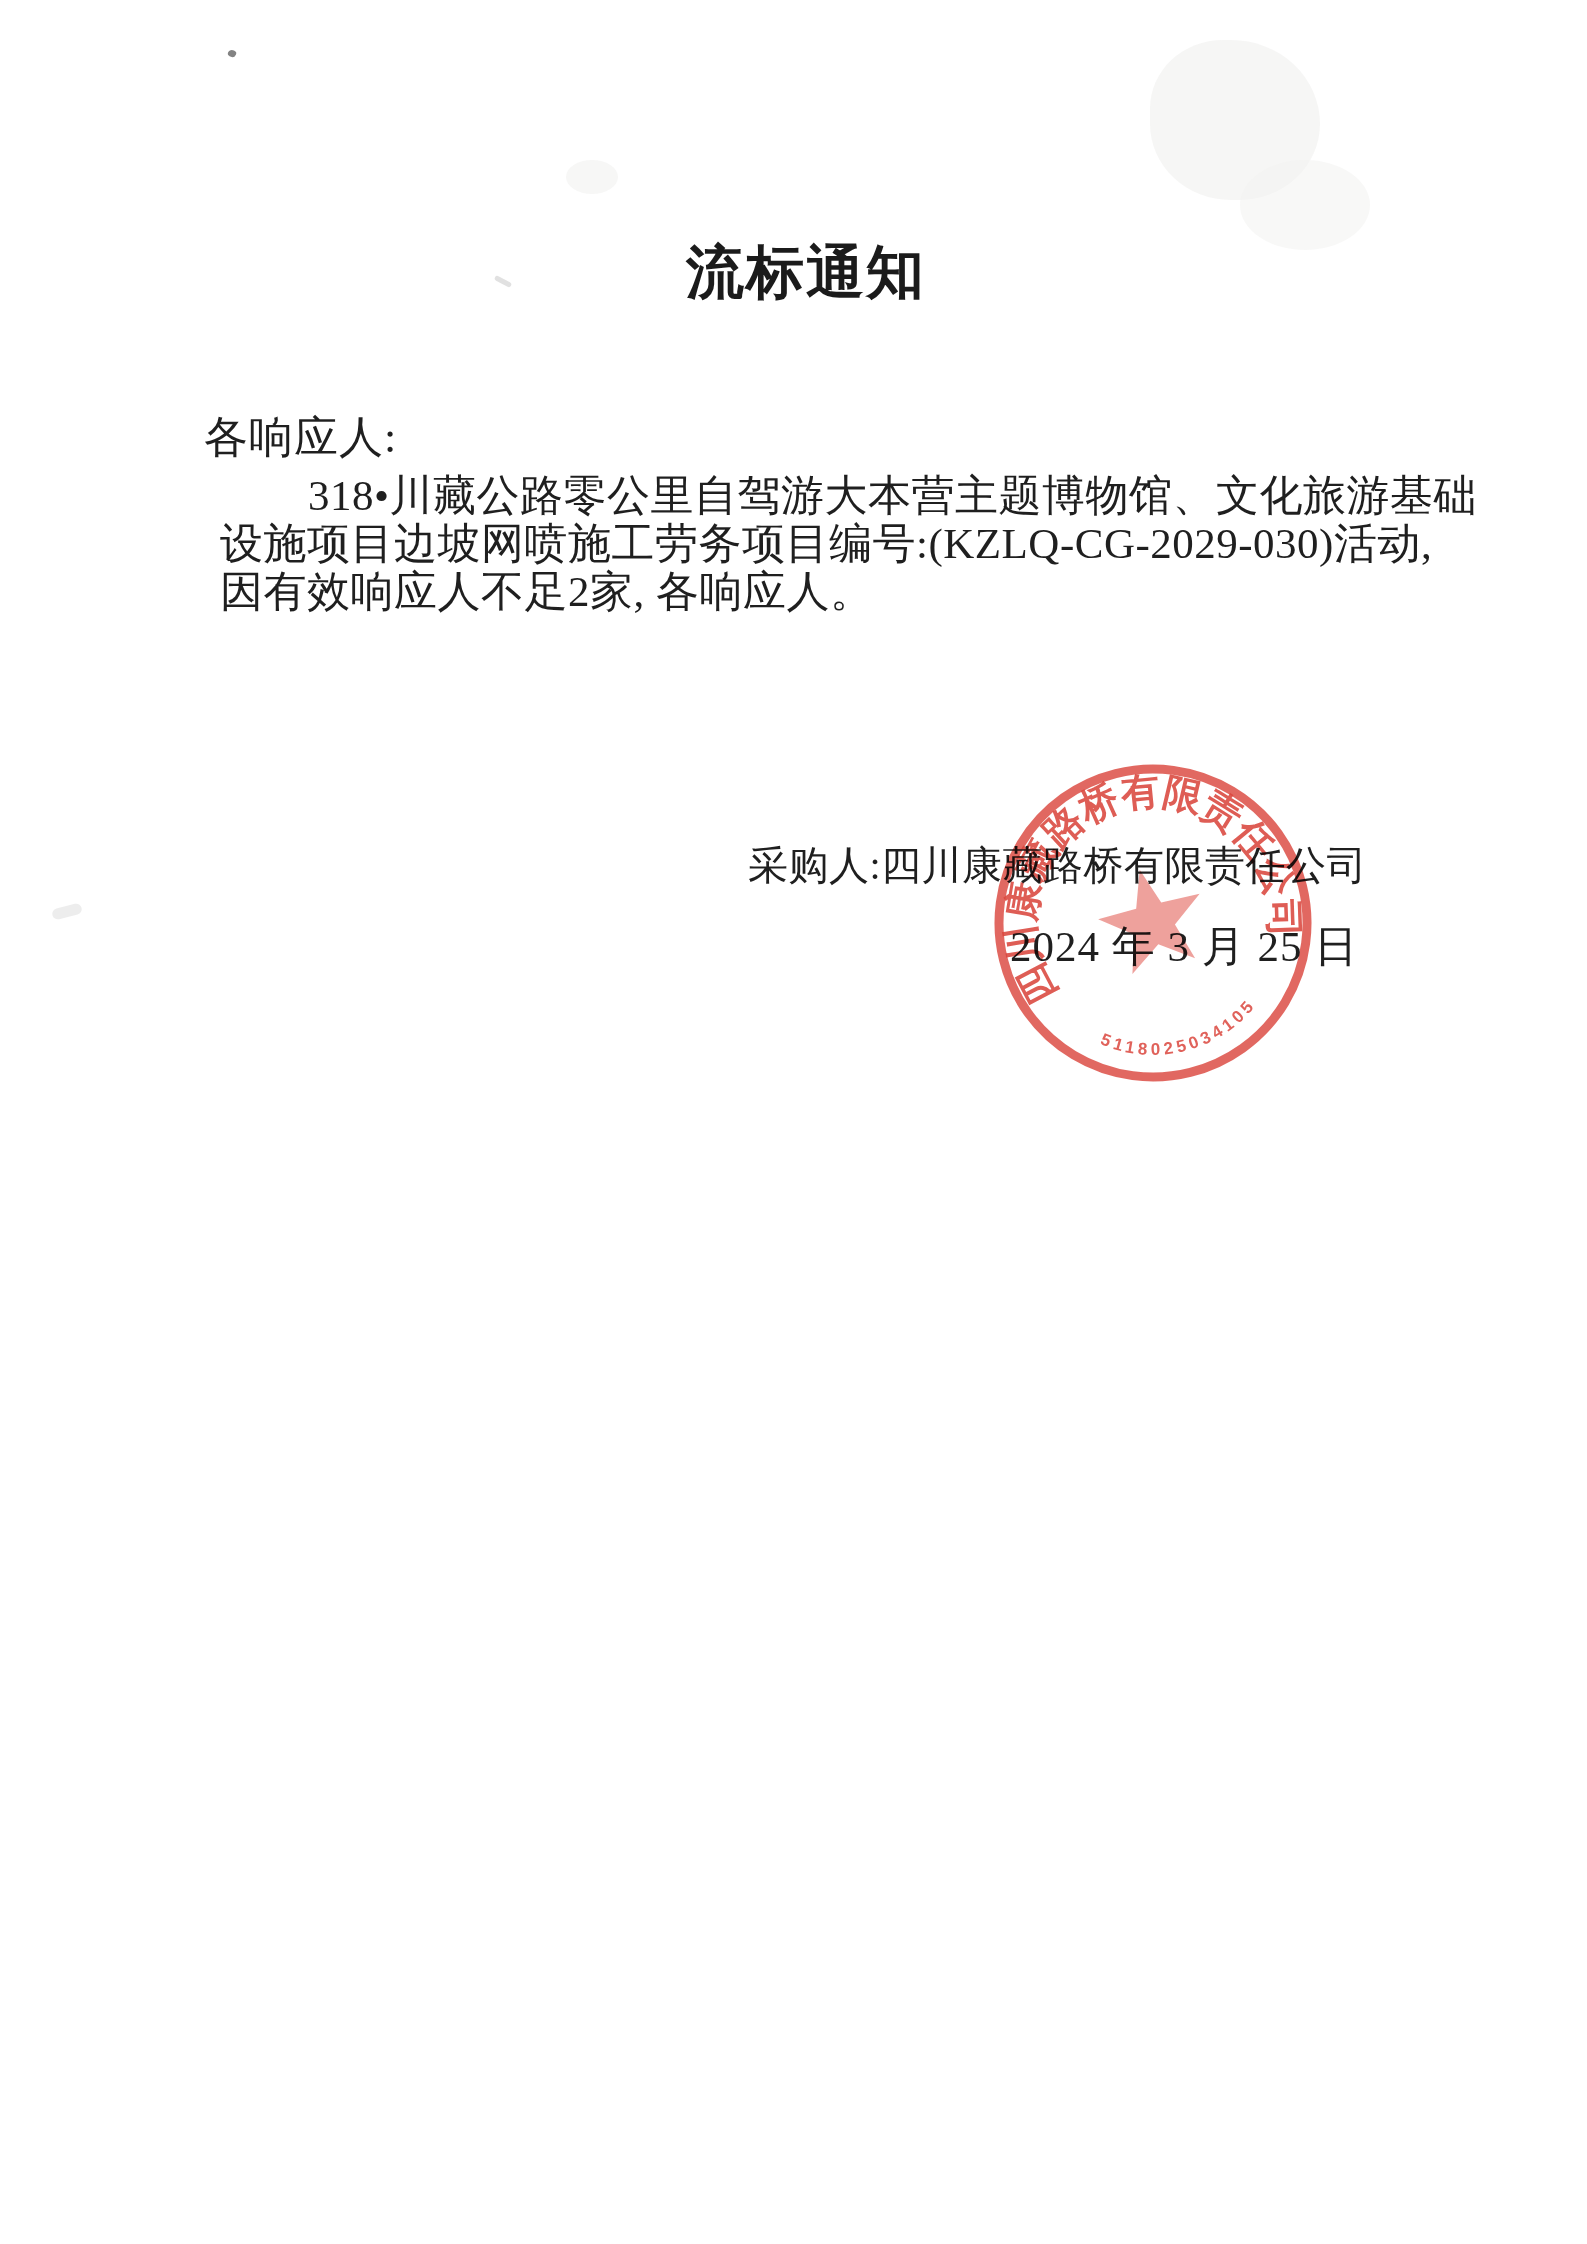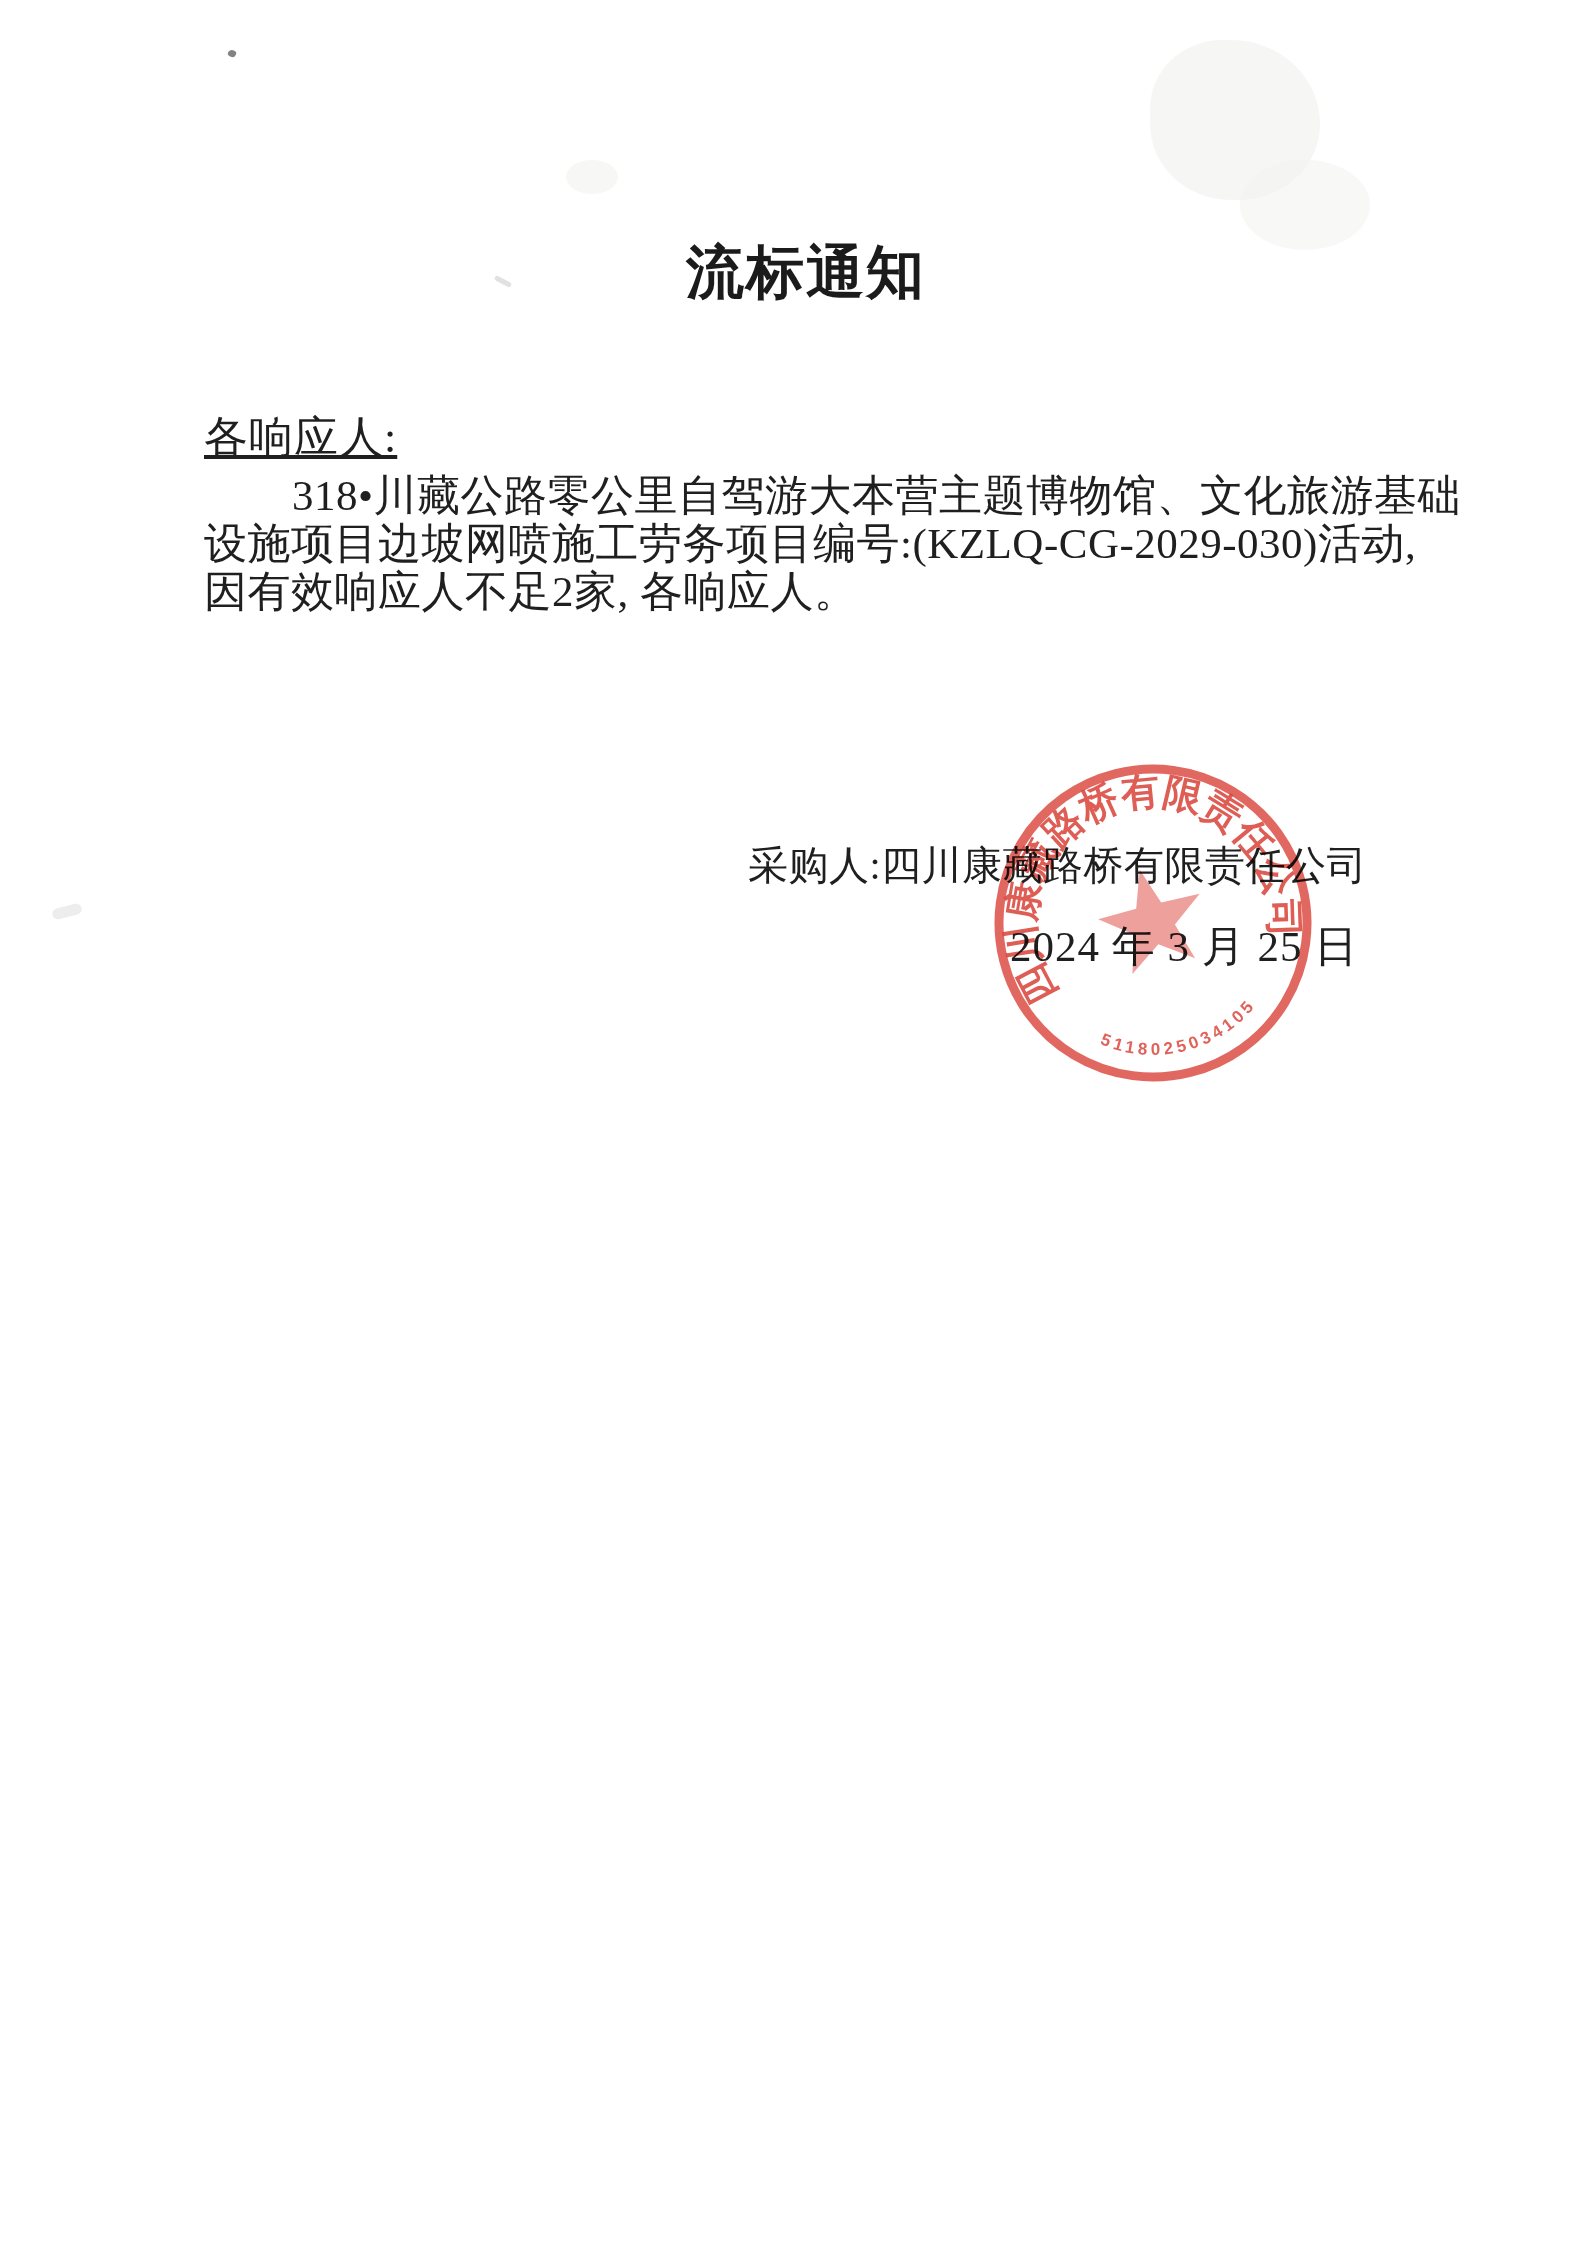--- a/index.html
+++ b/index.html
@@ -31,33 +31,33 @@
     white-space: nowrap;
     color: #1b1b1b;
   }
   .salutation {
     position: absolute;
     left: 204px;
     top: 408px;
     font-size: 44px;
     letter-spacing: 1px;
     white-space: nowrap;
-    text-decoration: underline;
   }
   .body-block {
     position: absolute;
     left: 204px;
     top: 472px;
     width: 1245px;
     font-size: 43px;
     line-height: 48px;
   }
   .body-line {
     white-space: nowrap;
     letter-spacing: 0.5px;
+    margin-left: 16px;
   }
   .body-line.indent { padding-left: 88px; }
 
   .purchaser-line {
     position: absolute;
     left: 748px;
     top: 838px;
     font-size: 40px;
     letter-spacing: 0.5px;
     white-space: nowrap;

